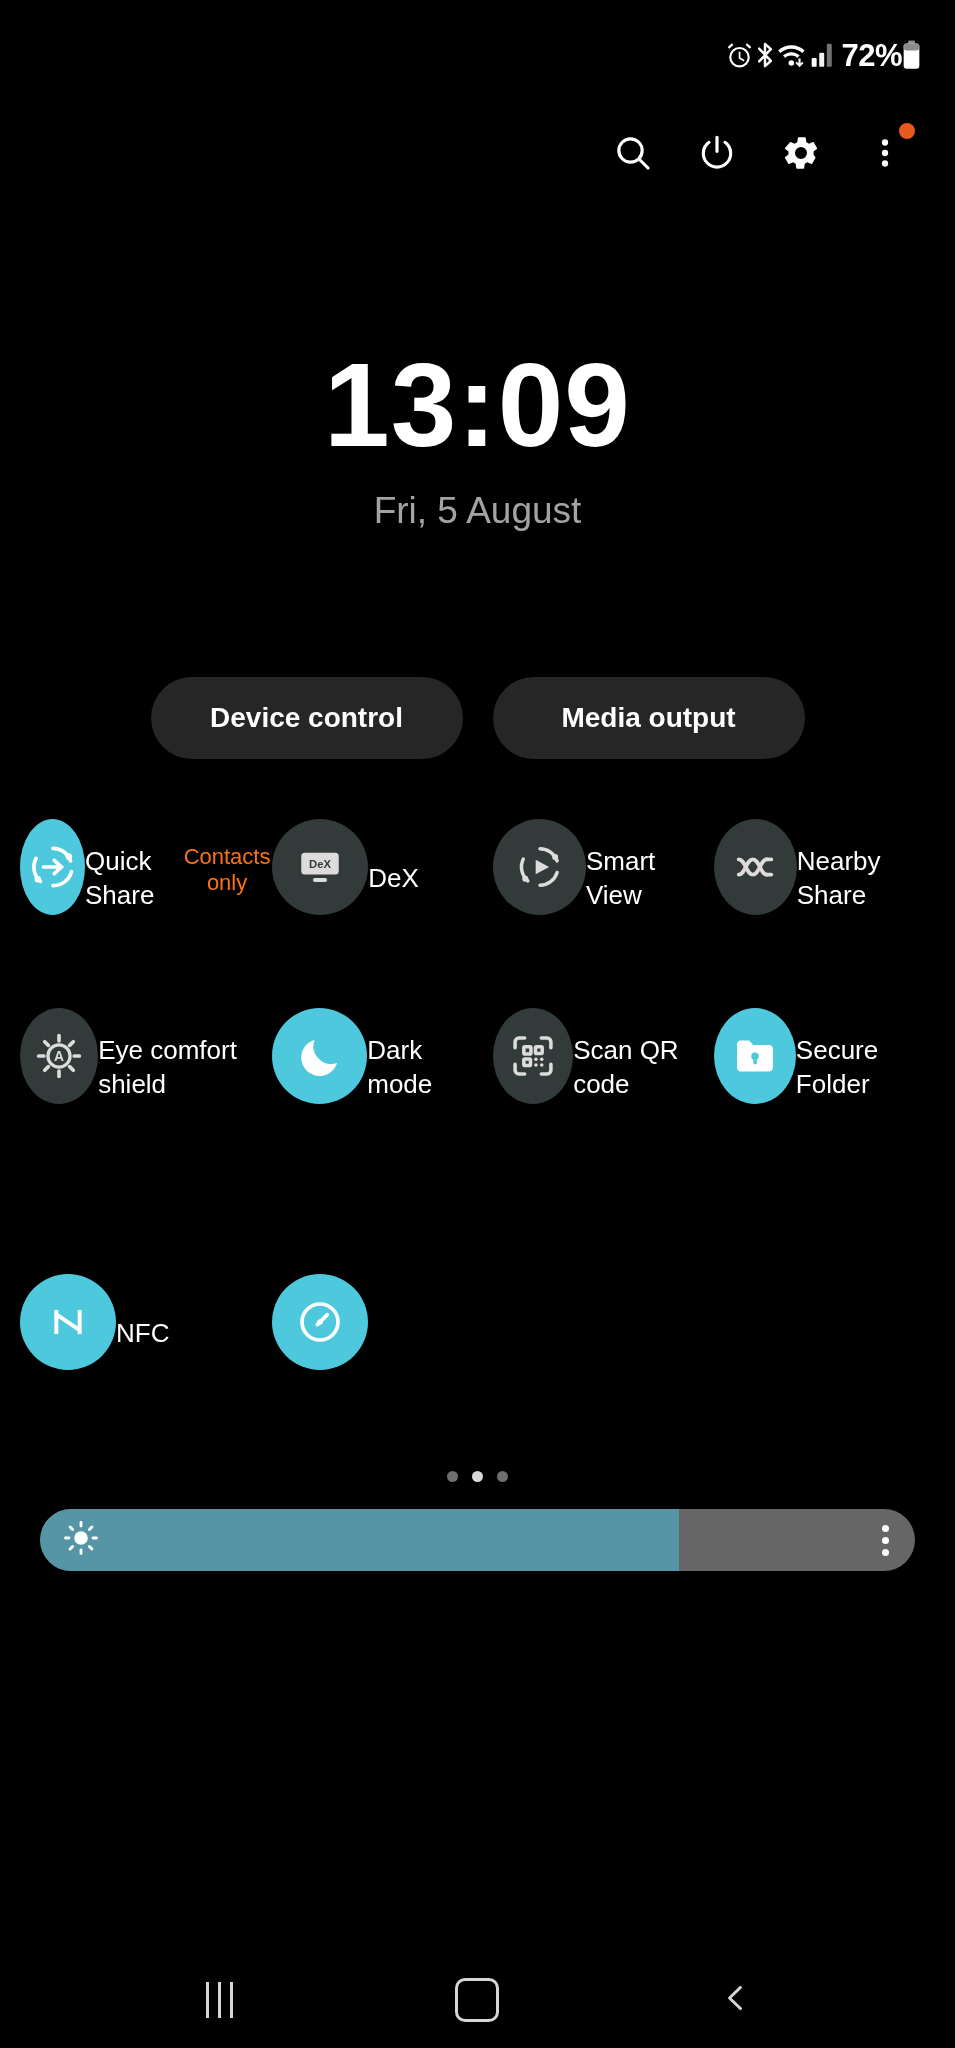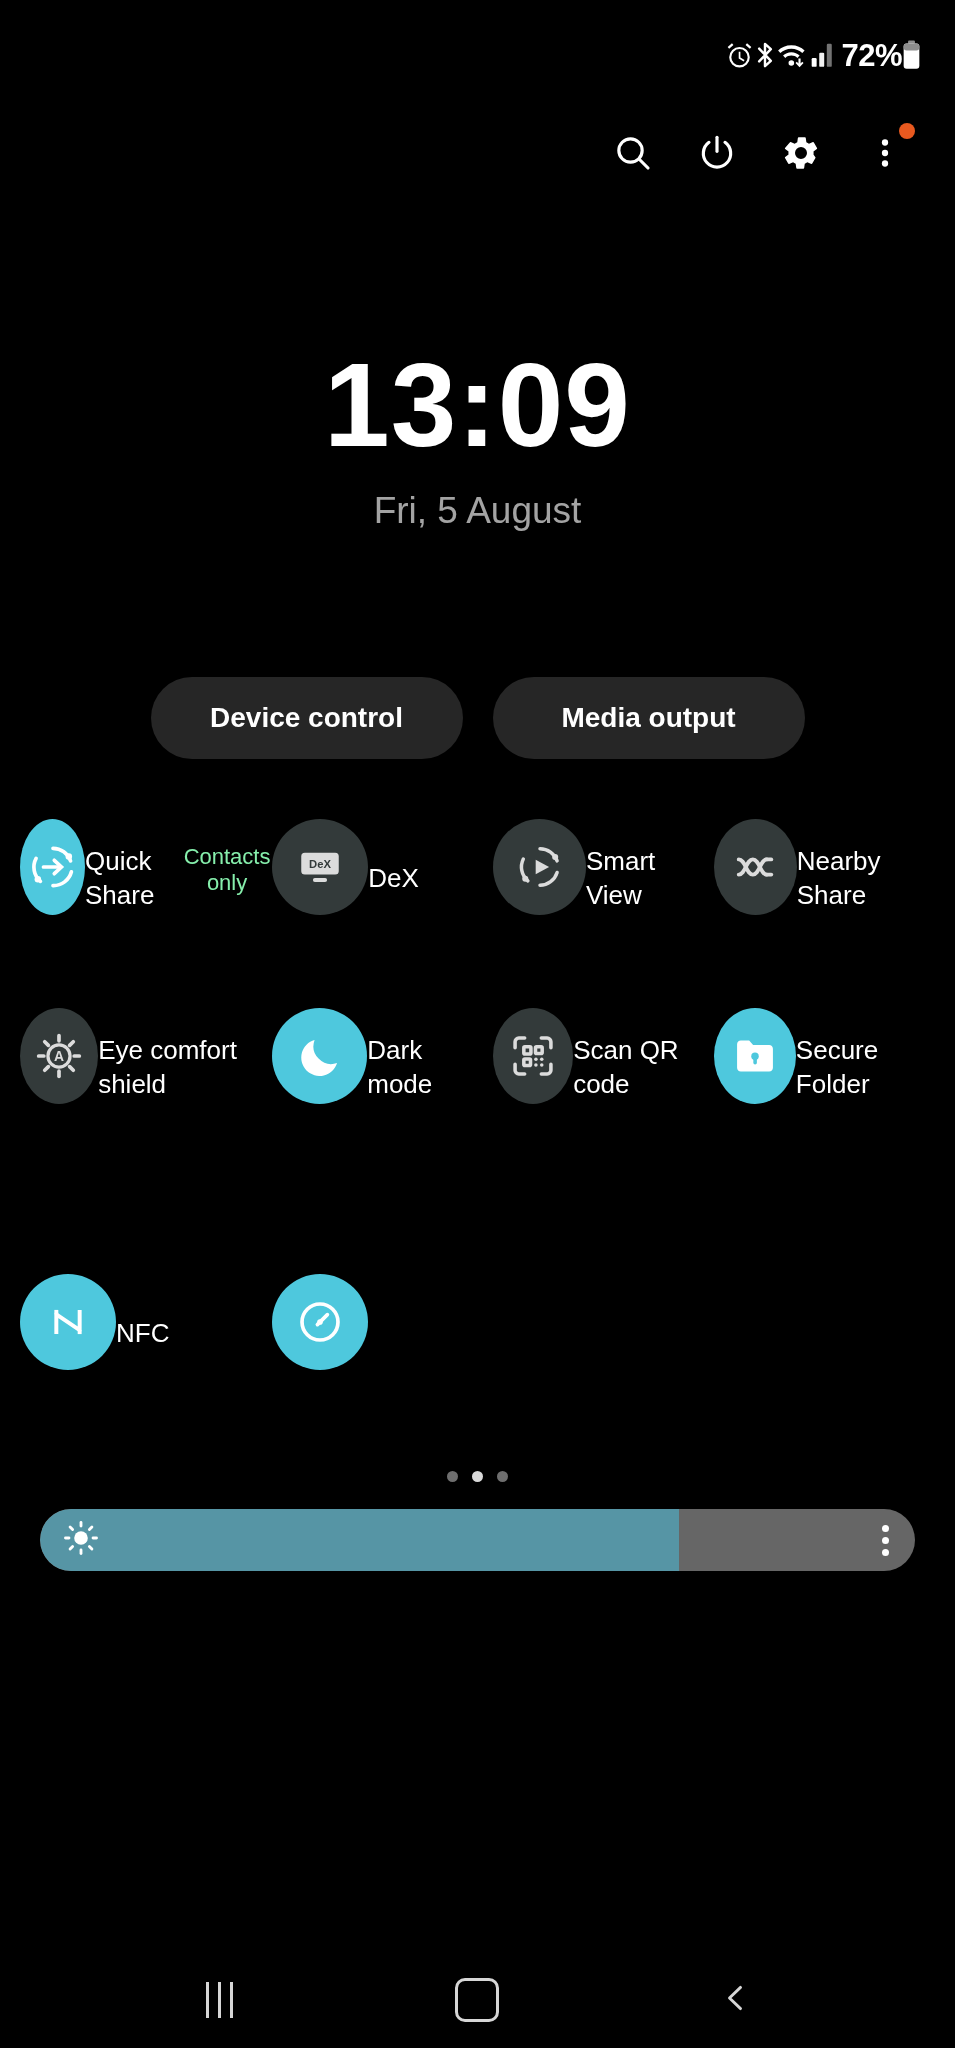--- a/index.html
+++ b/index.html
@@ -142,21 +142,21 @@
     margin-top: 22px;
     font-size: 26px;
     line-height: 1.32;
     text-align: left;
     color: #ffffff;
     max-width: 190px;
   }
   .tile-sub {
     margin-top: 6px;
     font-size: 22px;
-    color: #86efac;
+    color: #f97316;
     text-align: center;
   }
   .tile-row2 { height: 250px; }
 
   
   .page-dots {
     margin-top: 14px;
     display: flex;
     justify-content: center;
     align-items: center;

